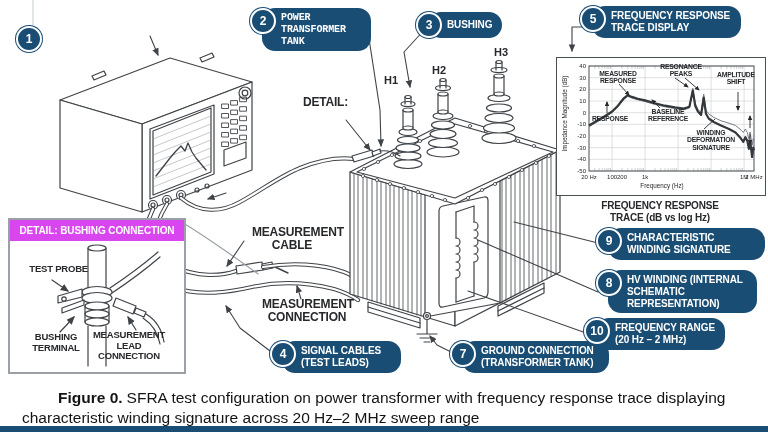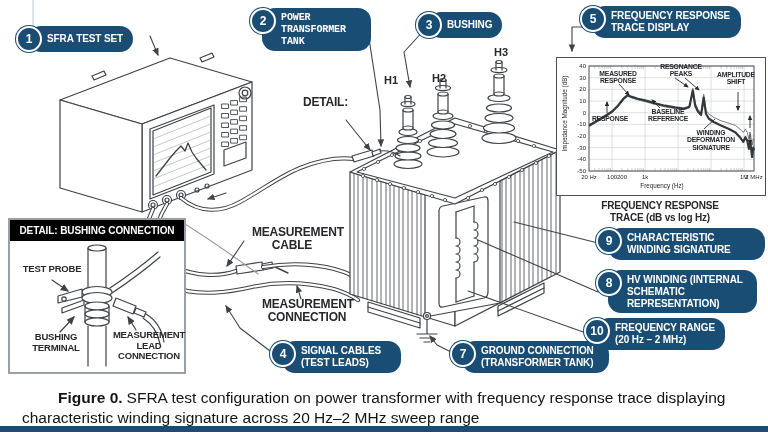--- a/index.html
+++ b/index.html
@@ -30,21 +30,21 @@
              color:#26282b;text-align:center;letter-spacing:-0.2px;}
   .axis-title{position:absolute;font-size:6.3px;color:#26282b;text-align:center;}
   .y-title{left:-41px;top:52px;width:96px;transform:rotate(-90deg);}
   .x-title{left:55px;top:124px;width:100px;}
   .chart-sub{position:absolute;left:585px;top:200px;width:150px;text-align:center;
              font-weight:bold;font-size:10px;line-height:1.2;color:#26282b;
              letter-spacing:-0.2px;}
   
   .inset{position:absolute;left:8px;top:218px;width:178px;height:156px;
          border:2px solid #9aa0a6;background:#fff;box-sizing:border-box;}
-  .inset-hdr{height:21px;background:#000000;color:#fff;font-weight:bold;
+  .inset-hdr{height:21px;background:#d946ef;color:#fff;font-weight:bold;
              font-size:10px;display:flex;align-items:center;justify-content:center;
              letter-spacing:-0.1px;}
   .inset .lbl{font-size:9.5px;}
   
   .caption{position:absolute;left:22px;top:388px;width:712px;font-size:15.5px;
            line-height:1.32;color:#141414;}
   .caption .pref{font-weight:bold;margin-right:4px;margin-left:36px;}
   .bottom-bar{position:absolute;left:0;top:426px;width:768px;height:6px;background:#1a4d74;}
 </style>
 </head>
@@ -245,21 +245,20 @@
         <polyline points="346,120 370,150" marker-end="url(#ah)"></polyline>
         <polyline points="226,193 208,199" marker-end="url(#ah)"></polyline>
         <polyline points="244,241 227,266" marker-end="url(#ah)"></polyline>
         <polyline points="301,299 297,286" marker-end="url(#ah)"></polyline>
       </g>
     </g>
   </svg>
 
   <div class="callout co-nowrap" style="left:16px;top:26px;">
     <div class="co-num">1</div>
-    <div class="co-pill">SFRA TEST SET</div>
   </div>
   <div class="callout" style="left:250px;top:8px;">
     <div class="co-num">2</div>
     <div class="co-pill" style="width:80px;font-family:Liberation Mono, monospace;">POWER TRANSFORMER TANK</div>
   </div>
   <div class="callout co-nowrap" style="left:416px;top:12px;">
     <div class="co-num">3</div>
     <div class="co-pill">BUSHING</div>
   </div>
   <div class="callout" style="left:580px;top:6px;">
@@ -281,21 +280,21 @@
   <div class="callout" style="left:270px;top:341px;">
     <div class="co-num">4</div>
     <div class="co-pill" style="width:90px;">SIGNAL CABLES (TEST LEADS)</div>
   </div>
   <div class="callout" style="left:450px;top:341px;">
     <div class="co-num">7</div>
     <div class="co-pill" style="width:118px;">GROUND CONNECTION (TRANSFORMER TANK)</div>
   </div>
 
   <div class="hlbl" style="left:384px;top:74px;">H1</div>
-  <div class="hlbl" style="left:432px;top:72px;">H2</div>
+  <div class="hlbl" style="left:432px;top:64px;">H2</div>
   <div class="hlbl" style="left:494px;top:46px;">H3</div>
   <div class="lbl lbl-r" style="left:240px;top:96px;width:108px;">DETAIL:</div>
   <div class="lbl" style="left:252px;top:226px;width:80px;">MEASUREMENT CABLE</div>
   <div class="lbl" style="left:262px;top:298px;width:90px;">MEASUREMENT CONNECTION</div>
 
   <div class="chart-box">
     <svg id="chart-plot" width="207" height="136" viewBox="0 0 207 136">
         <line x1="32" y1="8" x2="197" y2="8" stroke="#c9ccce" stroke-width="0.6"></line>
         <text x="29" y="10" text-anchor="end" font-size="6" fill="#26282b">40</text>
         <line x1="32" y1="19.666666666666664" x2="197" y2="19.666666666666664" stroke="#c9ccce" stroke-width="0.6"></line>
@@ -463,22 +462,22 @@
         <ellipse cx="97" cy="306" rx="12" ry="4" fill="#fff"></ellipse>
         <path d="M85,306 L85,322 M109,306 L109,322"></path>
         <ellipse cx="97" cy="314" rx="12" ry="4" fill="#fff"></ellipse>
         <ellipse cx="97" cy="322" rx="12" ry="4" fill="#fff"></ellipse>
         <path d="M88,326 L88,366 M106,326 L106,366"></path>
         <line x1="52" y1="280" x2="68" y2="291" marker-end="url(#ih)"></line>
         <line x1="60" y1="332" x2="74" y2="317" marker-end="url(#ih)"></line>
         <line x1="136" y1="330" x2="128" y2="317" marker-end="url(#ih)"></line>
       </g>
     </svg>
-    <div class="lbl" style="left:6px;top:44px;width:72px;">TEST PROBE</div>
+    <div class="lbl" style="left:6px;top:44px;width:72px;text-align:right;">TEST PROBE</div>
     <div class="lbl" style="left:10px;top:112px;width:72px;">BUSHING TERMINAL</div>
-    <div class="lbl" style="left:100px;top:110px;width:78px;">MEASUREMENT LEAD CONNECTION</div>
+    <div class="lbl" style="left:80px;top:110px;width:78px;">MEASUREMENT LEAD CONNECTION</div>
   </div>
 
   <div class="caption">
     <span class="pref">Figure 0.</span><span>SFRA test configuration on power transformer with frequency response trace displaying characteristic winding signature across 20 Hz–2 MHz sweep range</span>
   </div>
   <div class="bottom-bar"></div>
 </div>
 
 </body></html>

